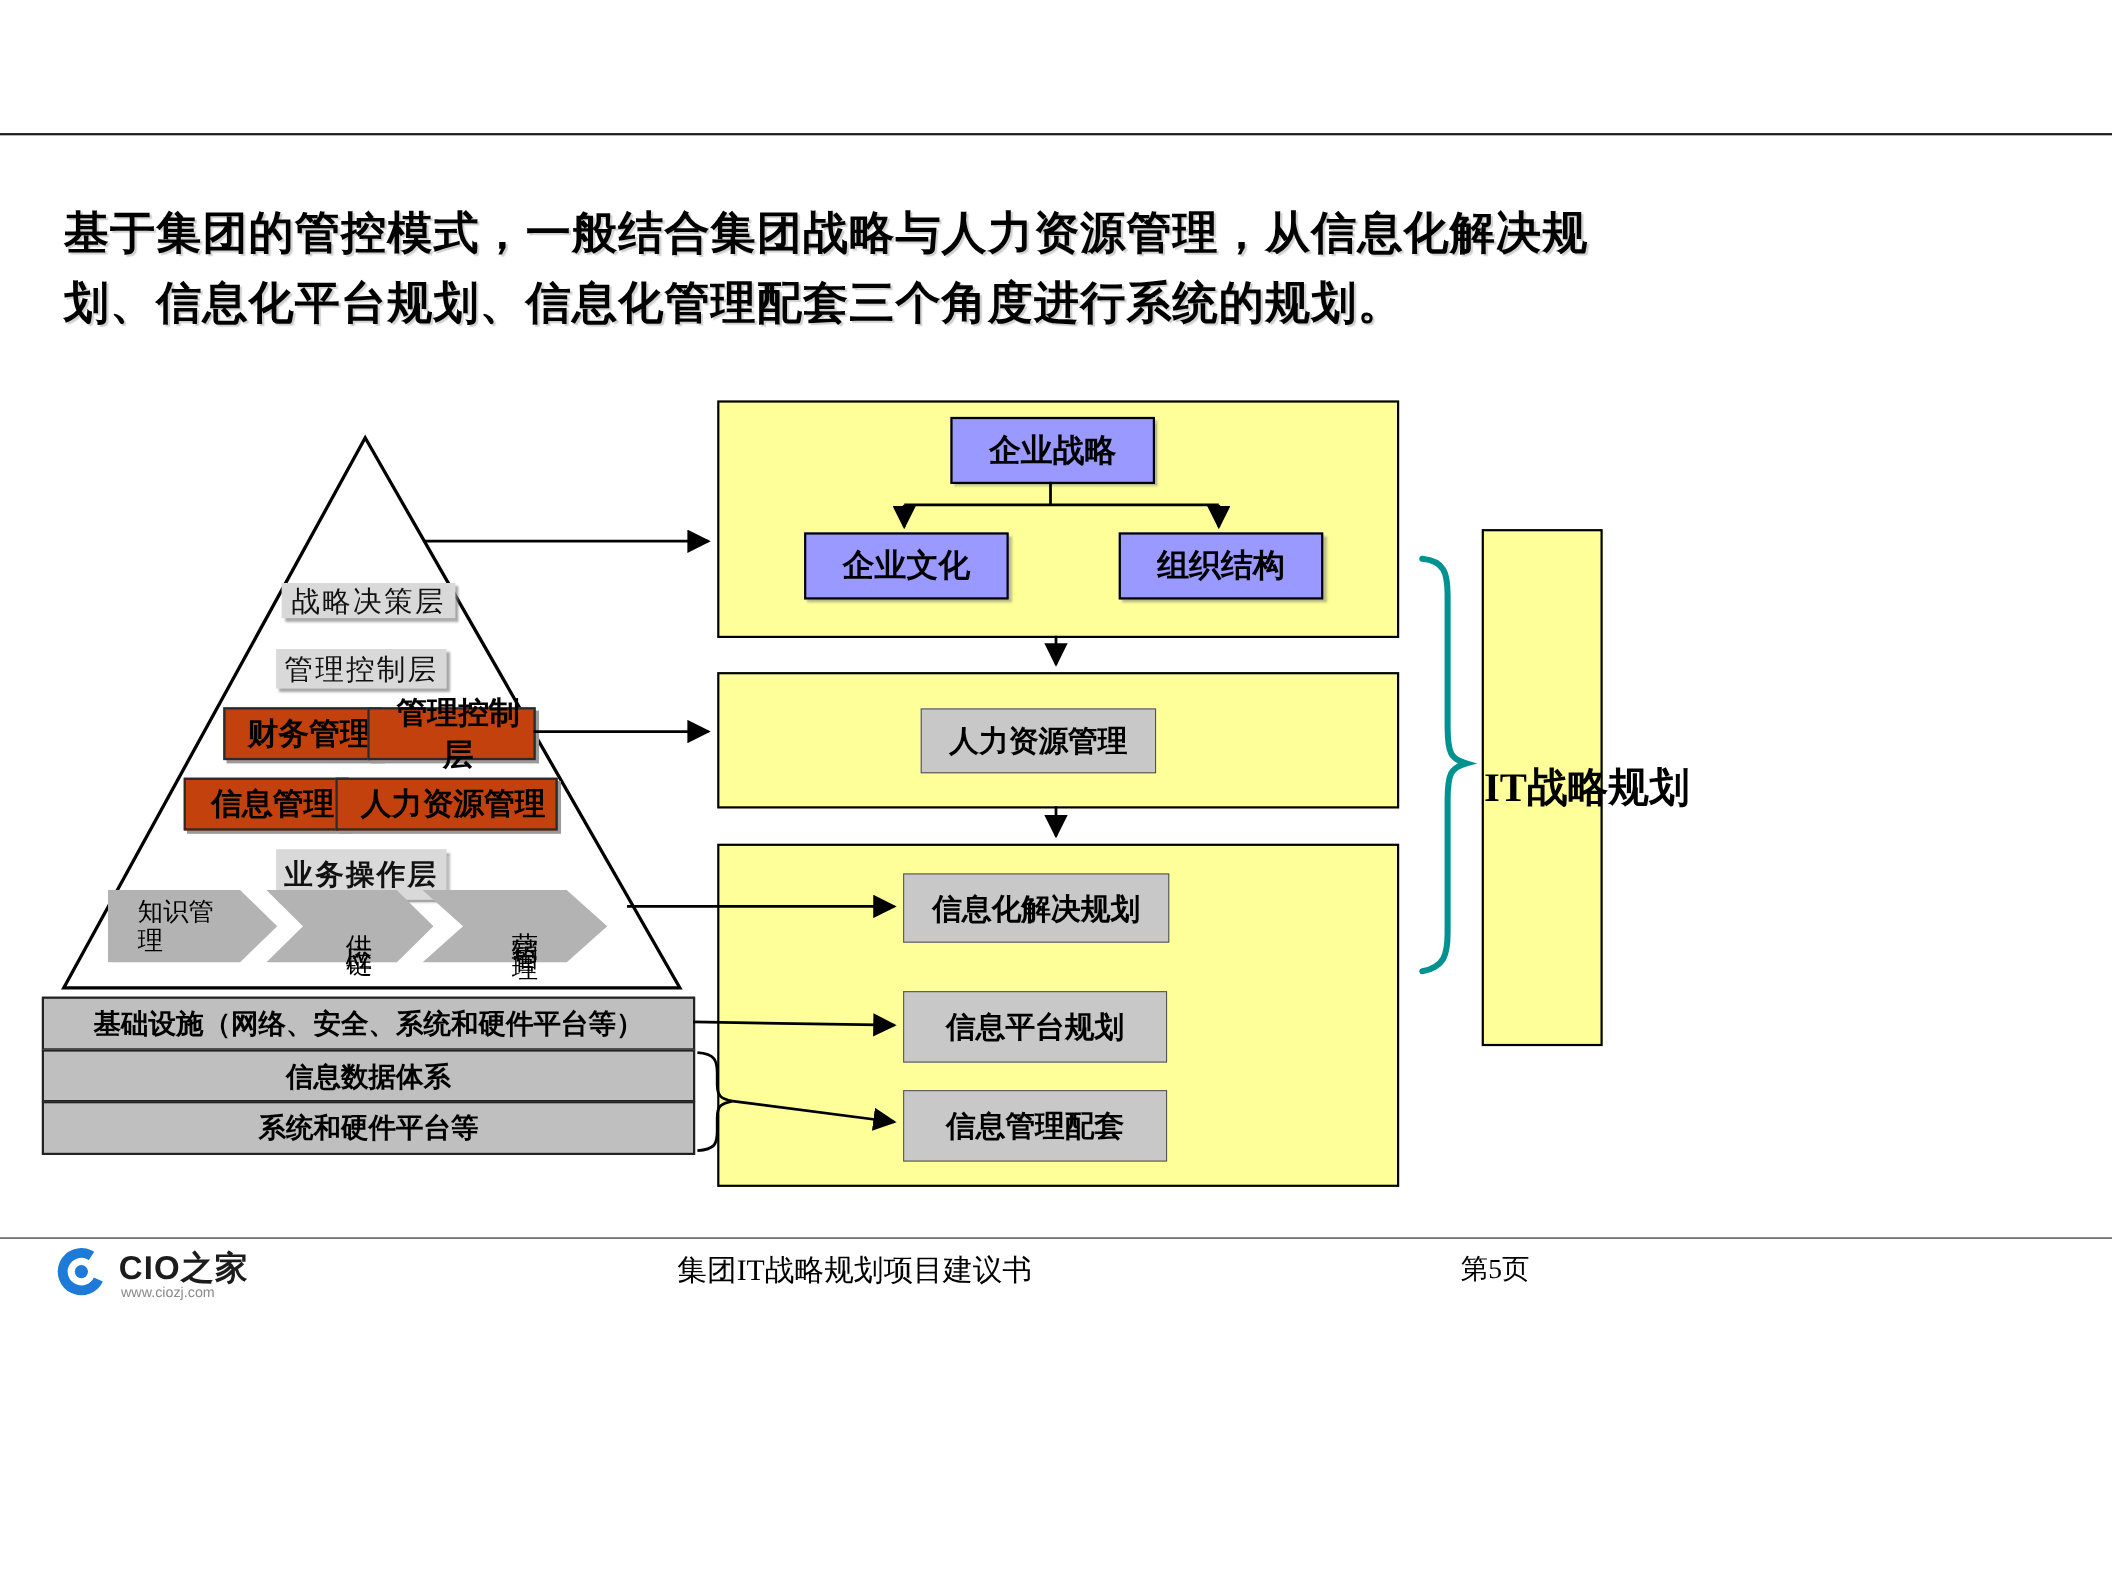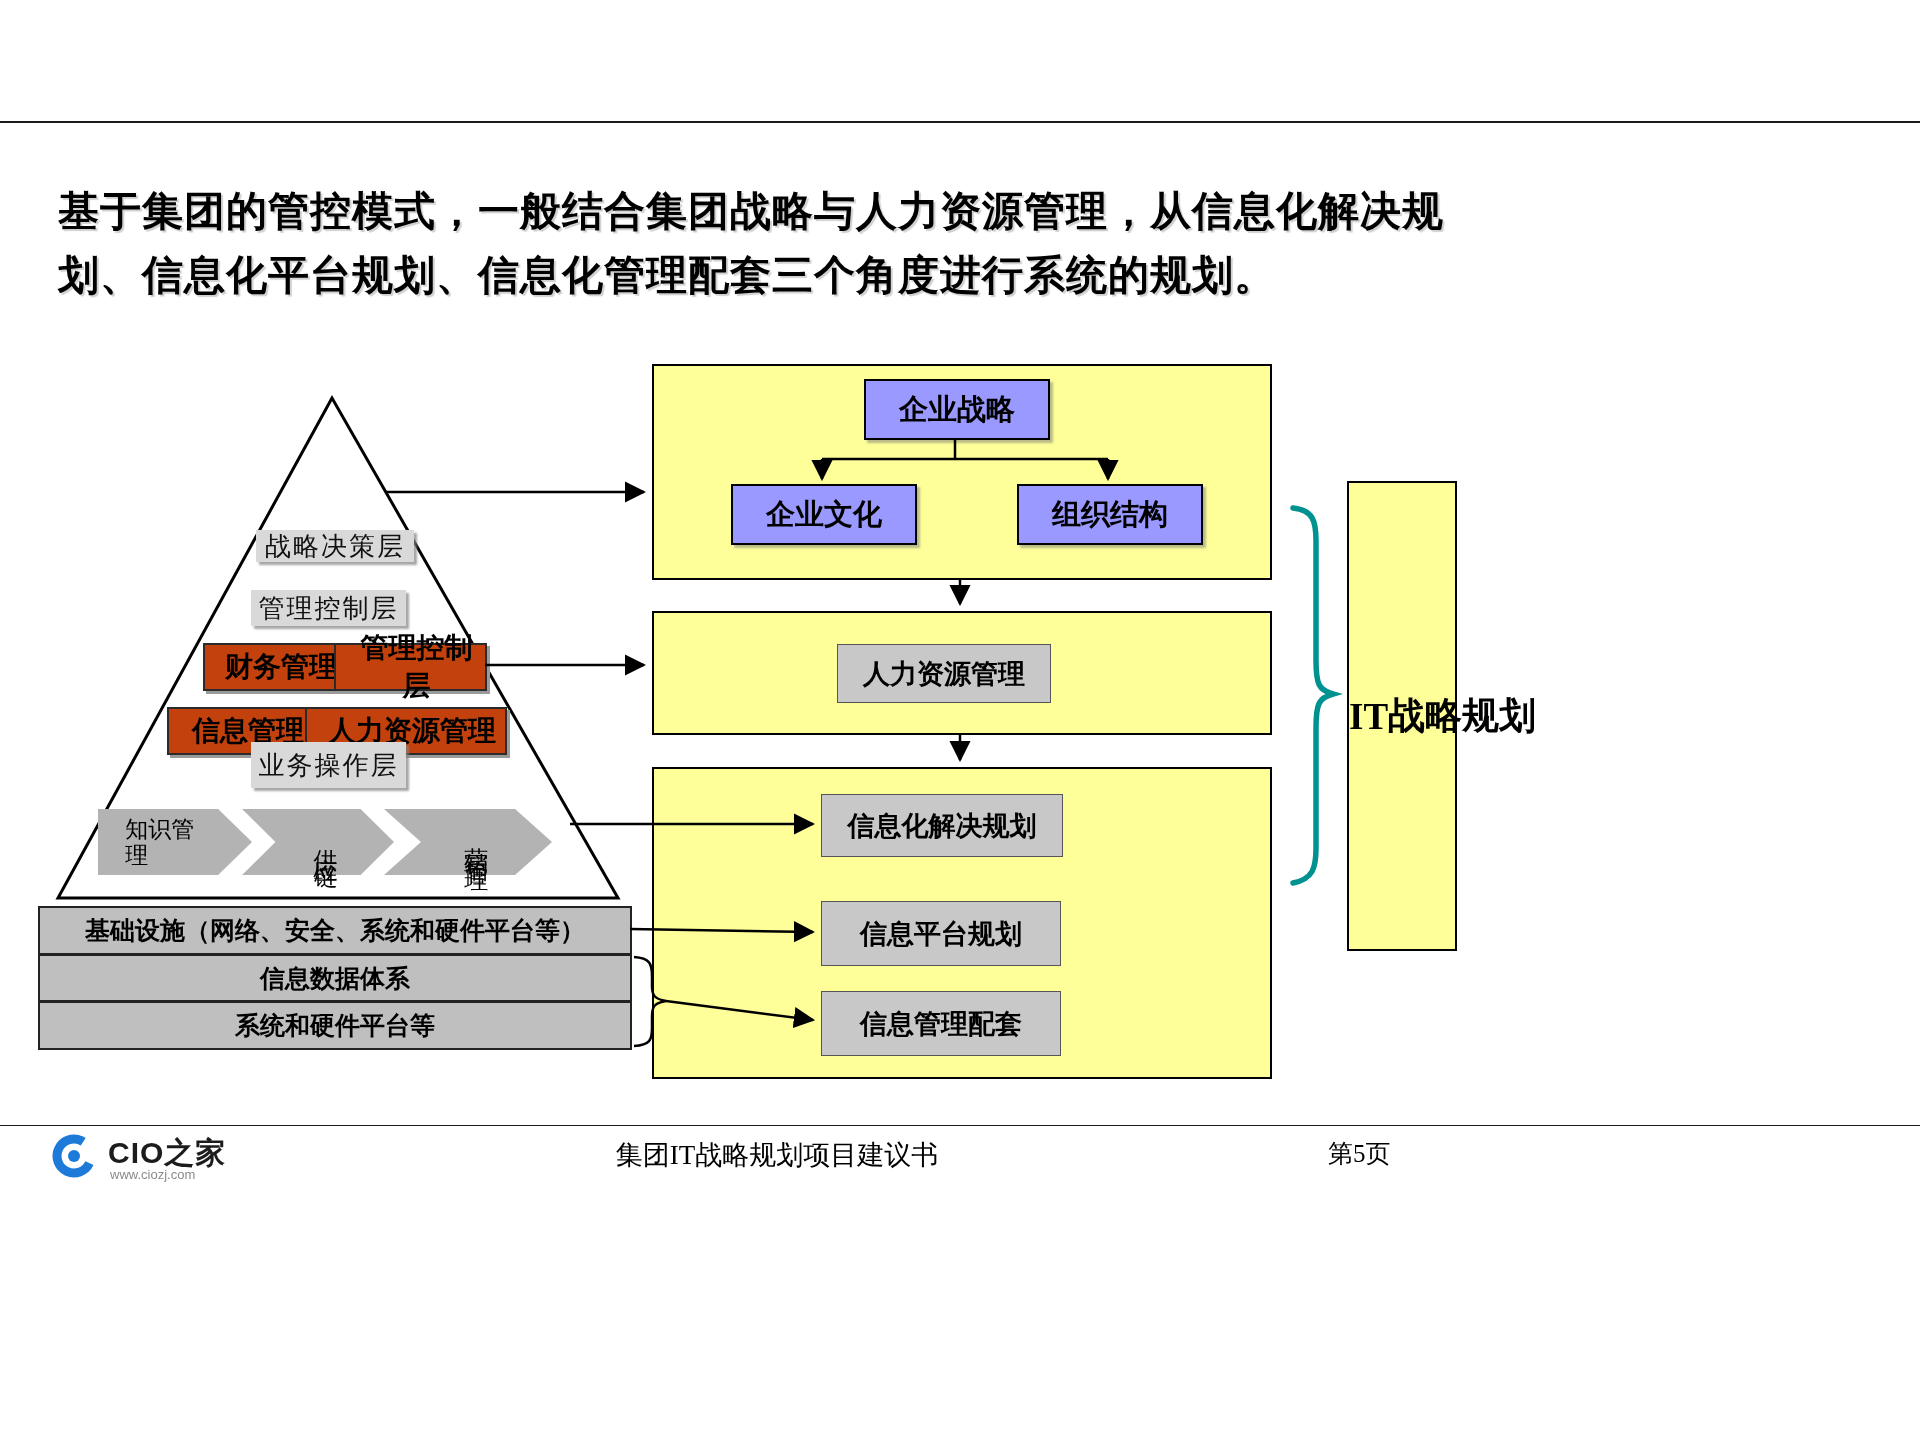--- a/index.html
+++ b/index.html
@@ -66,21 +66,21 @@
   </svg>
 
   <div class="abs pyr-label flexc" style="left:256px; top:530px; width:158px; height:32px; z-index:1;">战略决策层</div>
   <div class="abs pyr-label flexc" style="left:251px; top:590px; width:155px; height:36px; z-index:1;">管理控制层</div>
 
   <div class="abs pyr-box flexc" style="left:203px; top:643px; width:128px; height:44px; z-index:1;">财务管理</div>
   <div class="abs pyr-box flexc" style="left:334px; top:643px; width:137px; height:44px; z-index:1;">管理控制层</div>
   <div class="abs pyr-box flexc" style="left:167px; top:707px; width:134px; height:44px; z-index:1;">信息管理</div>
   <div class="abs pyr-box flexc" style="left:305px; top:707px; width:186px; height:44px; z-index:1;">人力资源管理</div>
 
-  <div class="abs pyr-label flexc" style="left:251px; top:742px; width:155px; height:46px; z-index:1;">业务操作层</div>
+  <div class="abs pyr-label flexc" style="left:251px; top:772px; width:155px; height:46px; z-index:1;font-weight:bold;">业务操作层</div>
 
   <div class="abs chevron" style="left:98px; top:809px; width:154px; height:66px; z-index:1;">
     <div class="chev-shape chev-pentagon"></div>
     <div class="chev-text" style="left:45%; width:84px; word-break:break-all; font-size:23px;">知识管理</div>
   </div>
   <div class="abs chevron" style="left:242px; top:809px; width:152px; height:66px; z-index:1;">
     <div class="chev-shape chev-arrow"></div>
     <div class="chev-text chev-vert" style="left:55%;">供应链</div>
   </div>
   <div class="abs chevron" style="left:384px; top:809px; width:168px; height:66px; z-index:1;">

